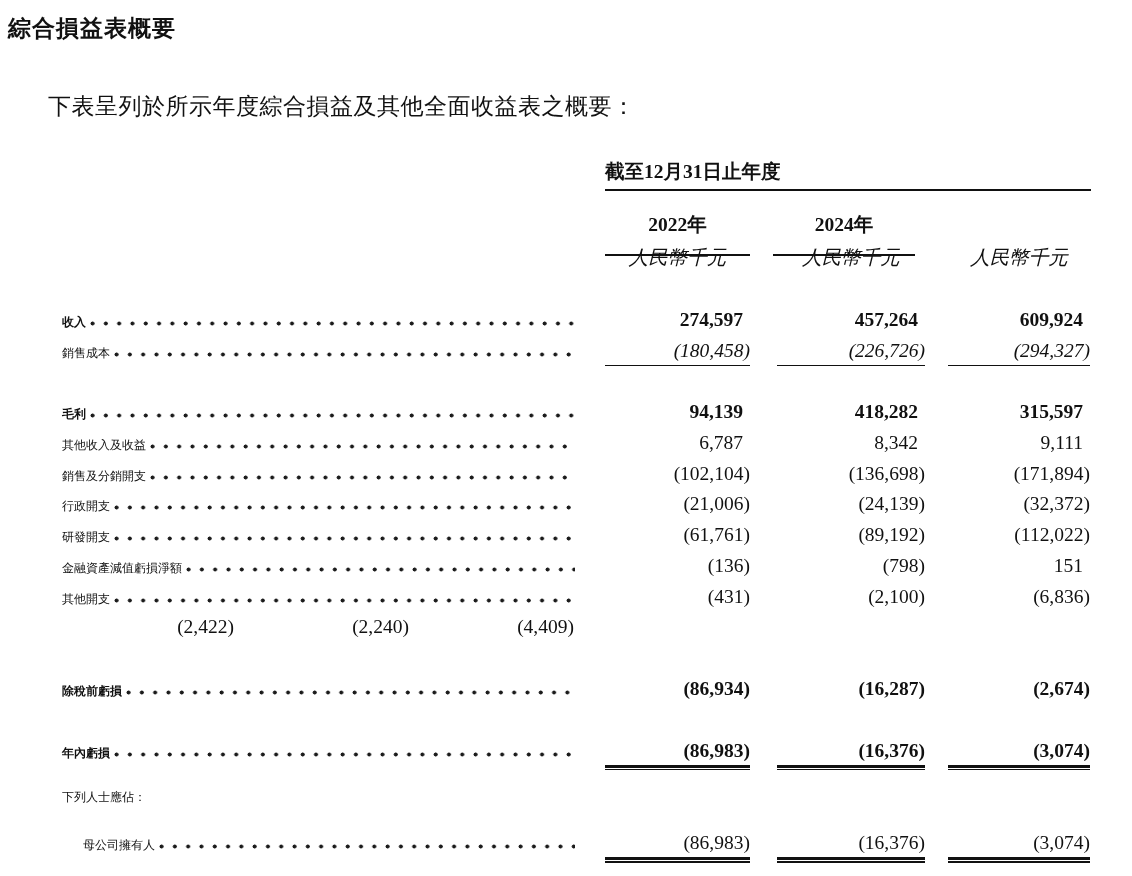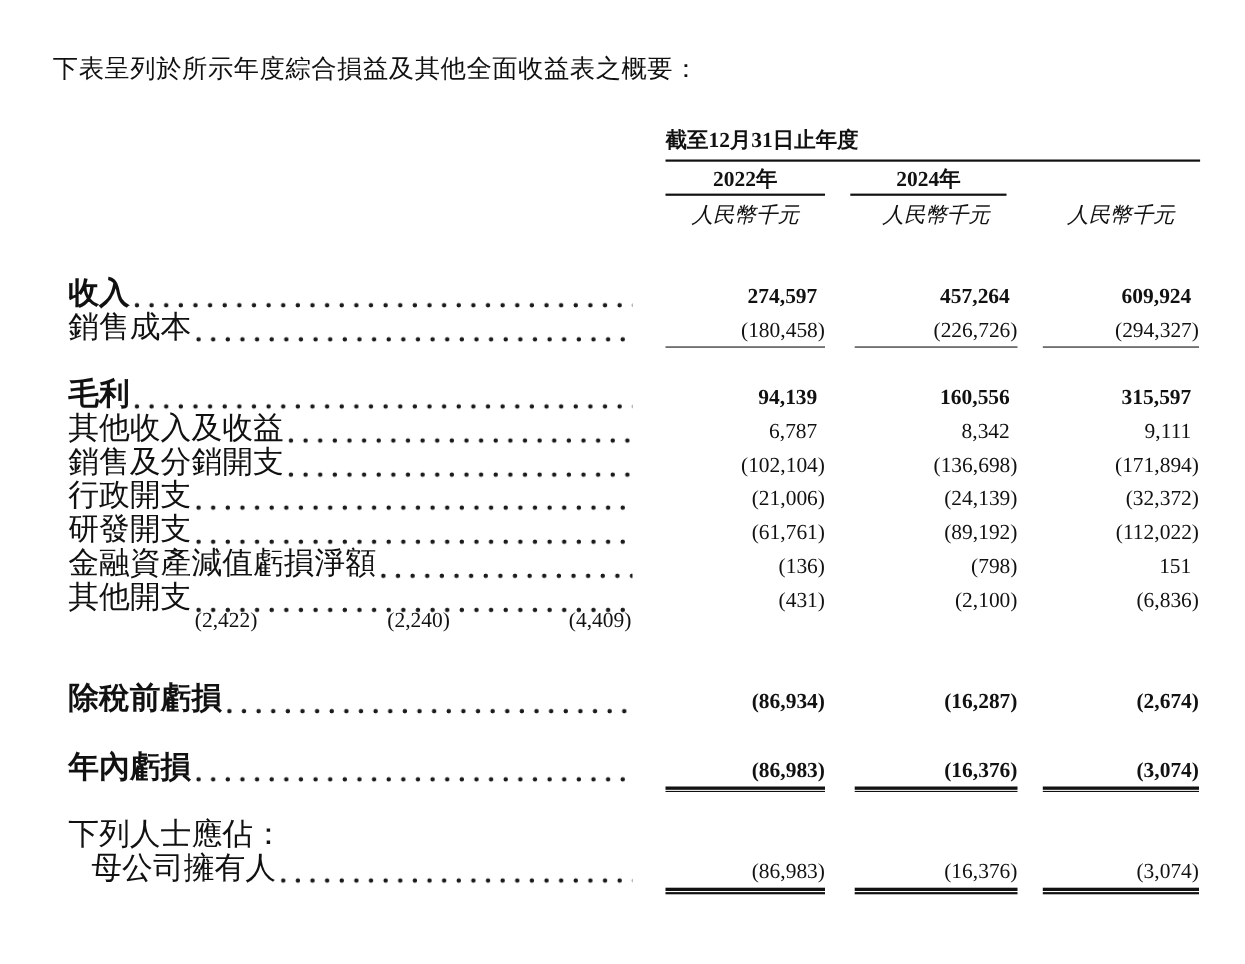--- a/index.html
+++ b/index.html
@@ -24,21 +24,21 @@
     letter-spacing: 0.5px;
   }
 
   .fin-table { margin: 36px 0 0 62px; width: 1030px; }
 
   .row { display: flex; align-items: baseline; height: 30.7px; }
   .lbl {
     width: 516px;
     display: flex;
     align-items: baseline;
-    font-size: 28px;
+    font-size: 12px;
     white-space: nowrap;
     justify-content: space-between;
   }
   .lbl .dots {
     flex: 1;
     align-self: stretch;
     margin: 0 3px 0 4px;
     background-image: radial-gradient(circle at 2.5px 2.5px, #1b1b1b 1.7px, transparent 2.3px);
     background-size: 13.3px 5px;
     background-position: left bottom 5px;
@@ -47,26 +47,26 @@
   .row.nodots .dots { background-image: none; }
 
   .val {
     text-align: right;
     font-size: 19.5px;
     position: relative;
     white-space: nowrap;
   }
   .v1 { width: 145px; margin-left: 27px; }
   .v2 { width: 148px; margin-left: 27px; }
-  .v3 { width: 142px; margin-left: 23px; }
+  .v3 { width: 142px; margin-left: 23px; margin-top: 18px; }
   .no-paren { padding-right: 7px; }
 
   .row.bold .lbl, .row.bold .val { font-weight: bold; }
 
-  .row.rule-single .val { border-bottom: 1.8px solid #111; padding-bottom: 3px; }
+  .row.rule-single .val { border-bottom: 1.8px solid #111; padding-bottom: 3px; font-style: italic; }
   .row.rule-double .val { border-bottom: 3.2px solid #111; padding-bottom: 3px; }
   .row.rule-double .val::after {
     content: "";
     position: absolute;
     left: 0; right: 0; bottom: -5.8px;
     height: 1.7px;
     background: #111;
   }
 
   
@@ -77,38 +77,39 @@
     font-weight: bold;
     font-size: 19.5px;
     padding-bottom: 4px;
     border-bottom: 2.3px solid #111;
   }
   .years-row { margin-top: 2px; height: 33px; }
   .years-row .val {
     text-align: center;
     font-weight: bold;
     border-bottom: 2.2px solid #111;
-    padding-bottom: 0;
+    padding-bottom: 16px;
   }
   .unit-row { height: 31px; }
   .unit-row .val {
     text-align: center;
     font-style: italic;
     font-size: 19.5px;
   }
 
   .spacer { height: 31px; }
   .spacer-lg { height: 34px; }
   .indent-1 { padding-left: 21px; }
 </style>
 </head>
 <body>
 
 <div class="page">
 
+  <h1 class="doc-title">綜合損益表概要</h1>
 
   <p class="intro">下表呈列於所示年度綜合損益及其他全面收益表之概要：</p>
 
   <div class="fin-table">
 
     <div class="span-header">截至12月31日止年度</div>
 
     <div class="row years-row">
       <div class="lbl"></div>
       <div class="val v1">2022年</div>
@@ -145,21 +146,21 @@
     </div>
 
     <div class="spacer"></div>
 
     <div class="row bold">
       <div class="lbl">
           <span>毛利</span>
           <span class="dots"></span>
         </div>
       <div class="val v1 no-paren">94,139</div>
-      <div class="val v2 no-paren">160,556</div>
+      <div class="val v2 no-paren">418,282</div>
       <div class="val v3 no-paren">315,597</div>
     </div>
 
     <div class="row">
       <div class="lbl">
           <span>其他收入及收益</span>
           <span class="dots"></span>
         </div>
       <div class="val v1 no-paren">6,787</div>
       <div class="val v2 no-paren">8,342</div>

